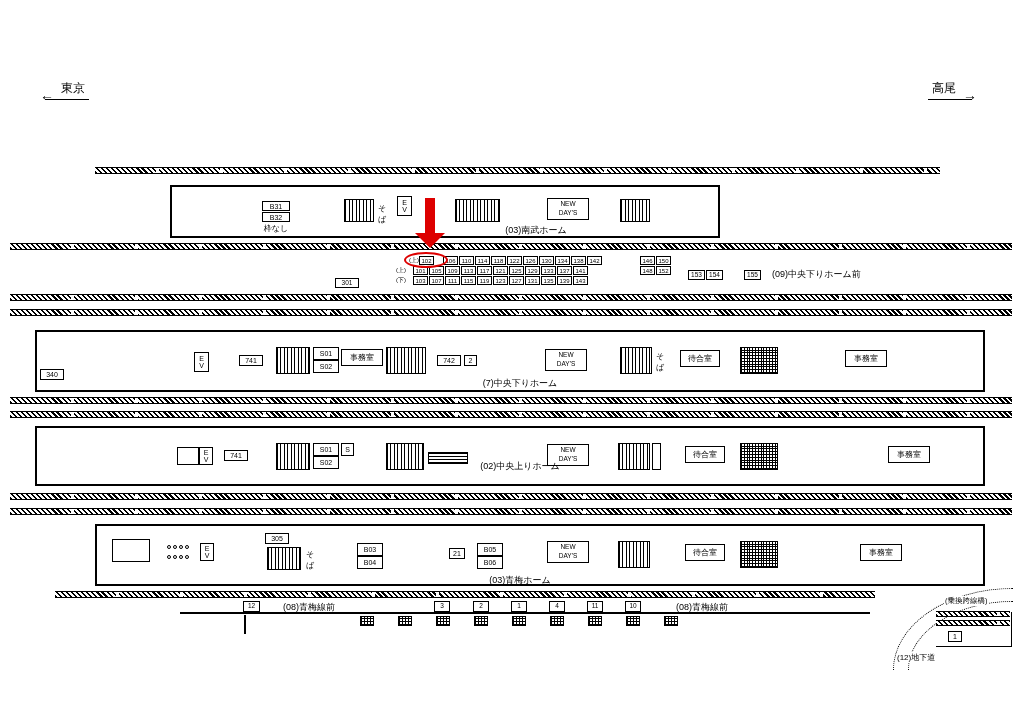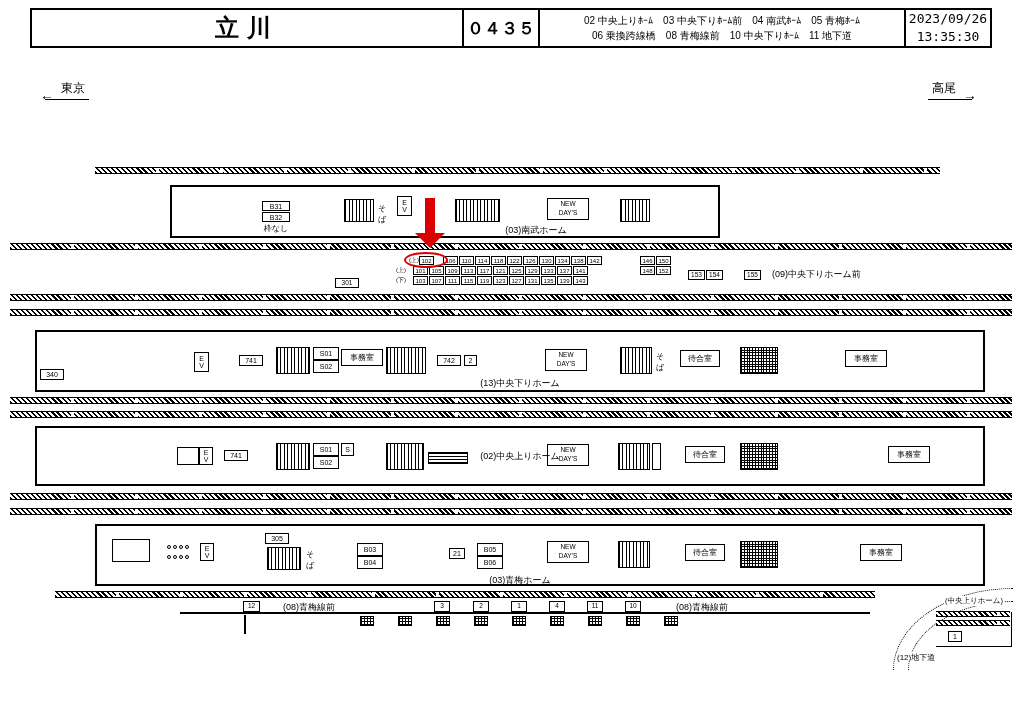--- a/index.html
+++ b/index.html
@@ -59,32 +59,20 @@
 
   .dir-text { font-size:12px; border-bottom:1px solid #000; padding-bottom:2px; white-space:nowrap; }
   .arc { position:absolute; border-top:1px dotted #000; border-left:1px dotted #000; border-top-left-radius:100% 100%; }
   .line { position:absolute; background:#000; }
 </style>
 </head>
 <body>
 
 <div id="stage">
 
-  <div class="header">
-    <div class="h-name">立川</div>
-    <div class="h-code">０４３５</div>
-    <div class="h-legend">
-      <div>02 中央上りﾎｰﾑ　03 中央下りﾎｰﾑ前　04 南武ﾎｰﾑ　05 青梅ﾎｰﾑ</div>
-      <div>06 乗換跨線橋　08 青梅線前　10 中央下りﾎｰﾑ　11 地下道</div>
-    </div>
-    <div class="h-dt">
-      <div>2023/09/26</div>
-      <div>13:35:30</div>
-    </div>
-  </div>
 
   <div class="abs" style="left:45px; top:80px;">
     <div class="dir-text" style="padding-left:16px; padding-right:4px;">東京</div>
     <div class="abs" style="left:-5px; top:7px; font-size:14px;">←</div>
   </div>
   <div class="abs" style="left:928px; top:80px;">
     <div class="dir-text" style="padding-right:16px; padding-left:4px;">高尾</div>
     <div class="abs" style="right:-5px; top:7px; font-size:14px;">→</div>
   </div>
 
@@ -193,21 +181,21 @@
   <div class="b" style="left:464px; top:355px; width:13px; height:11px;">2</div>
   <div class="b nd" style="left:545px; top:349px; width:42px; height:22px;">
     <div>NEW</div>
     <div>DAY'S</div>
   </div>
   <div class="stairs" style="left:620px; top:347px; width:32px; height:27px;"></div>
   <div class="vtext" style="left:655px; top:347px;">そば</div>
   <div class="b" style="left:680px; top:350px; width:40px; height:17px; font-size:8px;">待合室</div>
   <div class="stairs-dark" style="left:740px; top:347px; width:38px; height:27px;"></div>
   <div class="b" style="left:845px; top:350px; width:42px; height:17px; font-size:8px;">事務室</div>
-  <div class="plabel lblC" style="left:450px; top:377px;">(13)中央下りホーム</div>
+  <div class="plabel lblC" style="left:450px; top:377px;">(7)中央下りホーム</div>
 
   <div class="platform" style="left:35px; top:426px; width:950px; height:60px;"></div>
   <div class="b" style="left:177px; top:447px; width:22px; height:18px;"></div>
   <div class="b ev" style="left:199px; top:447px; width:14px; height:18px;">
     <div>E</div>
     <div>V</div>
   </div>
   <div class="b" style="left:224px; top:450px; width:24px; height:11px;">741</div>
   <div class="stairs" style="left:276px; top:443px; width:34px; height:27px;"></div>
   <div class="b" style="left:313px; top:443px; width:26px; height:13px;">S01</div>
@@ -217,21 +205,21 @@
   <div class="flatstairs" style="left:428px; top:452px; width:40px; height:12px;"></div>
   <div class="b nd" style="left:547px; top:444px; width:42px; height:22px;">
     <div>NEW</div>
     <div>DAY'S</div>
   </div>
   <div class="stairs" style="left:618px; top:443px; width:32px; height:27px;"></div>
   <div class="b" style="left:652px; top:443px; width:9px; height:27px;"></div>
   <div class="b" style="left:685px; top:446px; width:40px; height:17px; font-size:8px;">待合室</div>
   <div class="stairs-dark" style="left:740px; top:443px; width:38px; height:27px;"></div>
   <div class="b" style="left:888px; top:446px; width:42px; height:17px; font-size:8px;">事務室</div>
-  <div class="plabel lblC" style="left:450px; top:450px;">(02)中央上りホーム</div>
+  <div class="plabel lblC" style="left:450px; top:460px;">(02)中央上りホーム</div>
 
   <div class="platform" style="left:95px; top:524px; width:890px; height:62px;"></div>
   <div class="b" style="left:112px; top:539px; width:38px; height:23px;"></div>
   <div class="dots" style="left:167px; top:545px;">
     <span class="dot"></span>
       <span class="dot"></span>
       <span class="dot"></span>
       <span class="dot"></span>
   </div>
   <div class="dots" style="left:167px; top:555px;">
@@ -280,21 +268,21 @@
       <span class="hcell"></span>
       <span class="hcell"></span>
       <span class="hcell"></span>
       <span class="hcell"></span>
       <span class="hcell"></span>
       <span class="hcell"></span>
     </div>
 
   <div class="arc" style="left:893px; top:588px; width:120px; height:82px;"></div>
   <div class="arc" style="left:908px; top:601px; width:105px; height:69px;"></div>
-  <div class="abs" style="left:944px; top:596px; font-size:7.5px; background:#fff; padding:0 1px; z-index:3;">(中央上りホーム)</div>
+  <div class="abs" style="left:944px; top:596px; font-size:7.5px; background:#fff; padding:0 1px; z-index:3;">(乗換跨線橋)</div>
   <div class="track" style="left:936px; top:611px; width:74px; height:6px; z-index:2;"></div>
   <div class="track" style="left:936px; top:620px; width:74px; height:6px; z-index:2;"></div>
   <div class="b" style="left:948px; top:631px; width:14px; height:11px; z-index:2;">1</div>
   <div class="line" style="left:936px; top:646px; width:76px; height:1px; z-index:2;"></div>
   <div class="line" style="left:1011px; top:612px; width:1px; height:35px; z-index:2;"></div>
   <div class="abs" style="left:897px; top:652px; font-size:8px; background:#fff; z-index:3;">(12)地下道</div>
 
 </div>
 
 </body></html>

